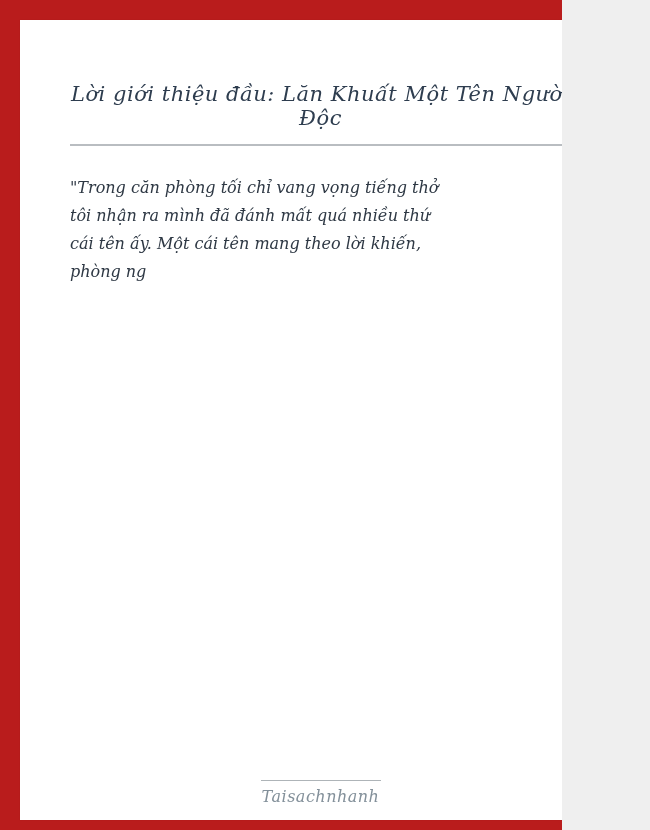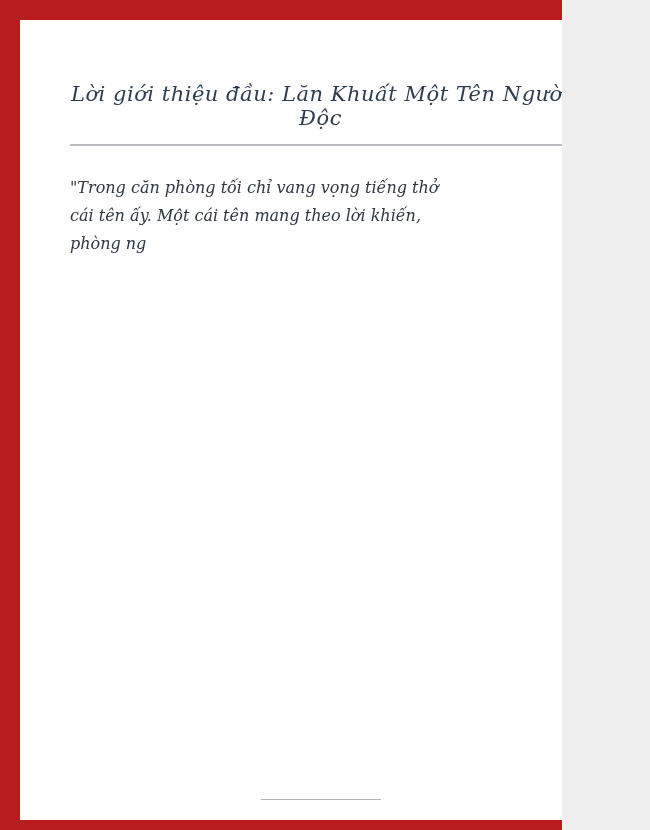--- a/index.html
+++ b/index.html
@@ -75,22 +75,24 @@
 
 <div class="canvas">
   <div class="sheet">
 
     <h1 class="title">Lời giới thiệu đầu: Lăn Khuất Một Tên Người Độc</h1>
 
     <div class="title-rule"></div>
 
     <div class="body-text">
       <p>"Trong căn phòng tối chỉ vang vọng tiếng thở</p>
+      <p>tôi nhận ra mình đã đánh mất quá nhiều thứ</p>
       <p>cái tên ấy. Một cái tên mang theo lời khiến,</p>
       <p>phòng ng</p>
     </div>
 
     <div class="page-footer">
       <div class="footer-rule"></div>
+      <div class="footer-text">Taisachnhanh</div>
     </div>
 
   </div>
 </div>
 
 </body></html>

